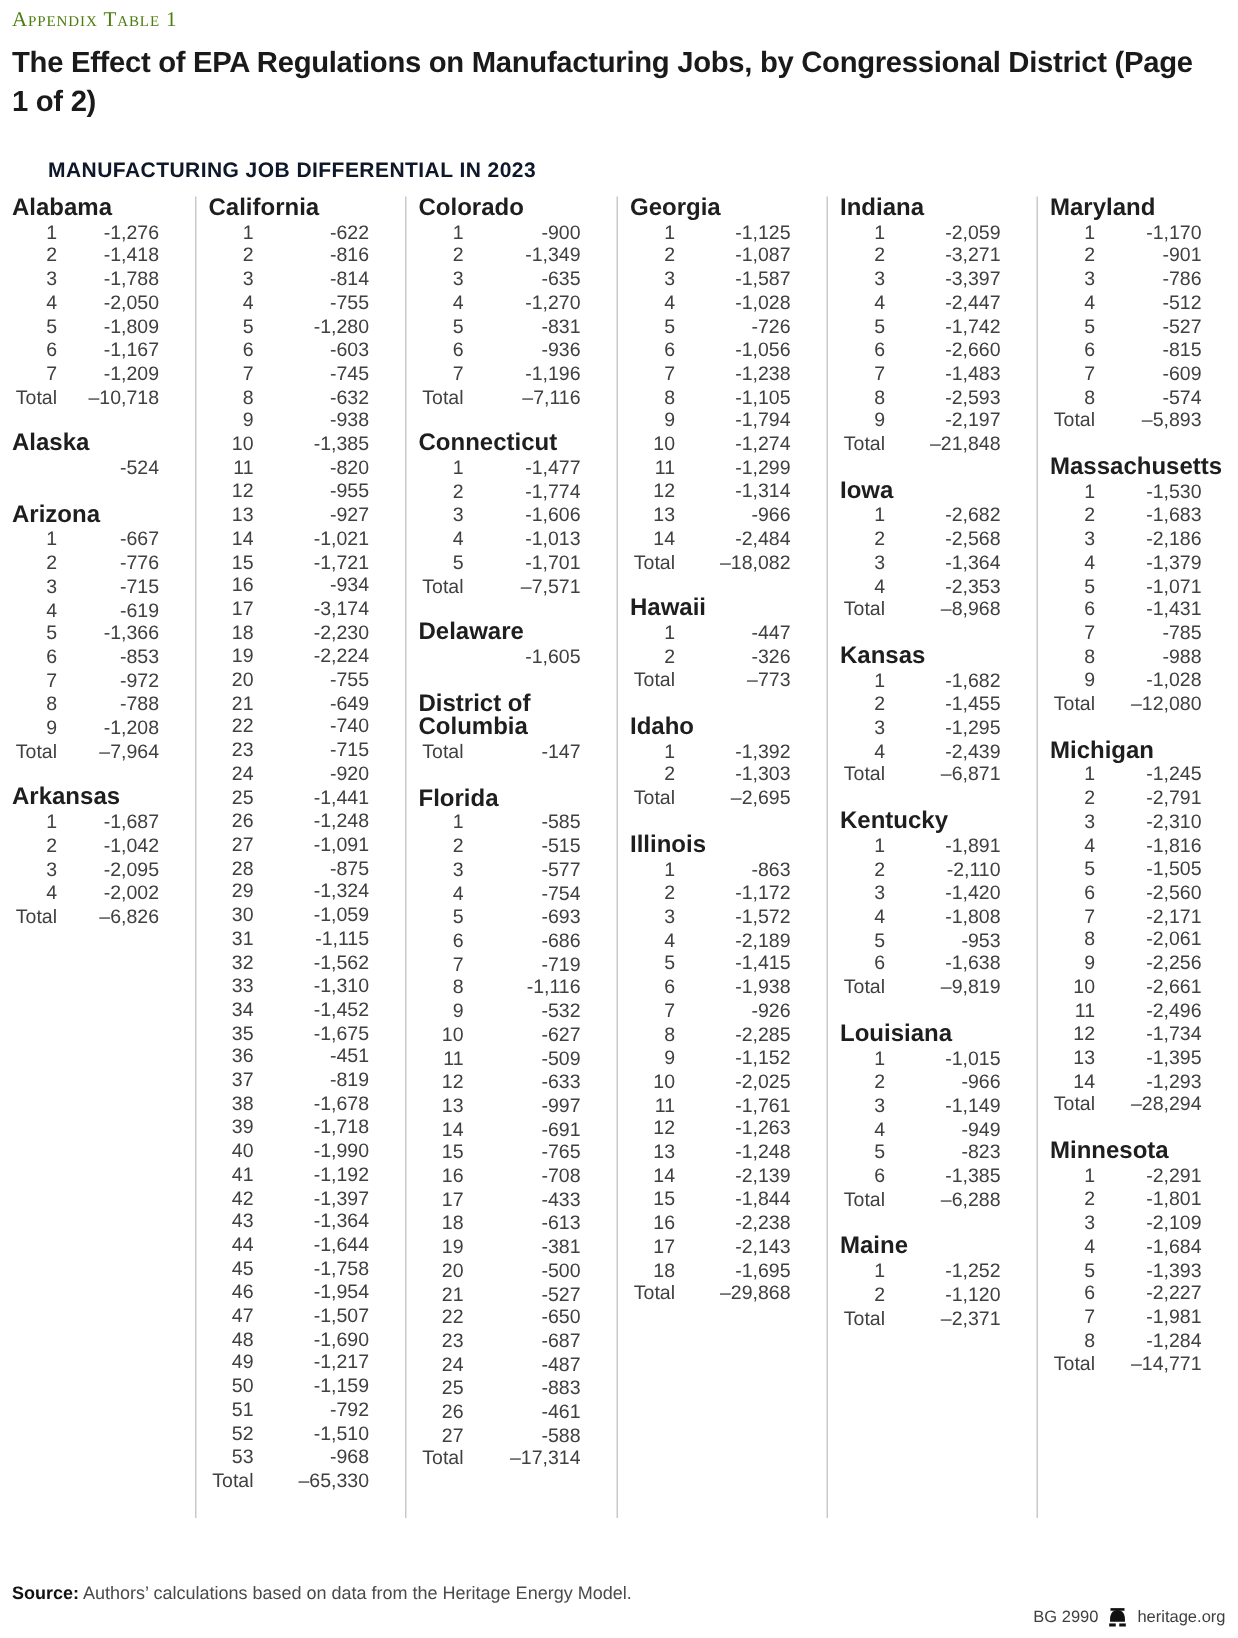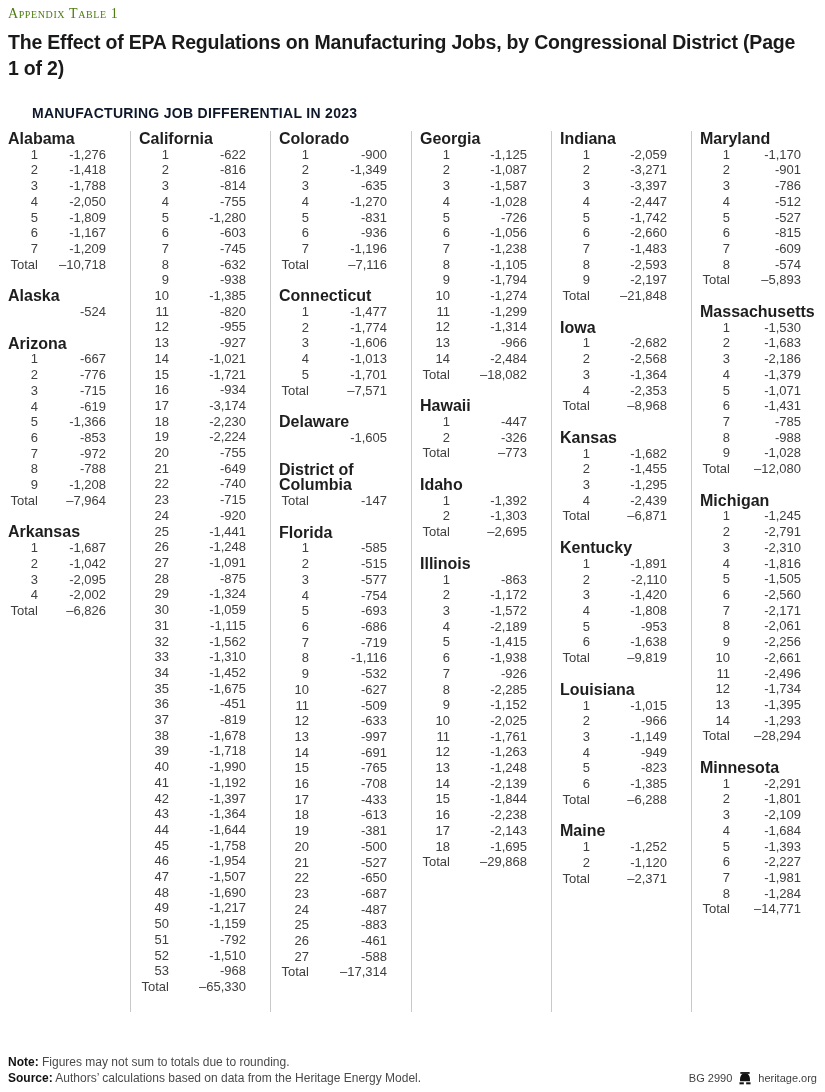--- a/index.html
+++ b/index.html
@@ -1111,24 +1111,20 @@
           <div class="row">
             <span class="lbl">Total</span>
             <span class="val">–14,771</span>
           </div>
         </div>
       </div>
     </div>
 
   <div class="footer">
     <div>
-      <b>Note:</b>
-      <span>Figures may not sum to totals due to rounding.</span>
-    </div>
-    <div>
       <b>Source:</b>
       <span>Authors’ calculations based on data from the Heritage Energy Model.</span>
     </div>
     <div class="footer-right">
       <span>BG 2990</span>
       <svg class="bell" width="14" height="13" viewBox="0 0 24 22">
         <rect x="4" y="0" width="16" height="3" fill="#111"></rect>
         <path d="M12 2 C5.5 2 3.5 8 3.5 12 L3.5 15.5 L20.5 15.5 L20.5 12 C20.5 8 18.5 2 12 2 Z" fill="#111"></path>
         <rect x="2.5" y="17.5" width="7.5" height="3.5" fill="#111"></rect>
         <rect x="14" y="17.5" width="7.5" height="3.5" fill="#111"></rect>

